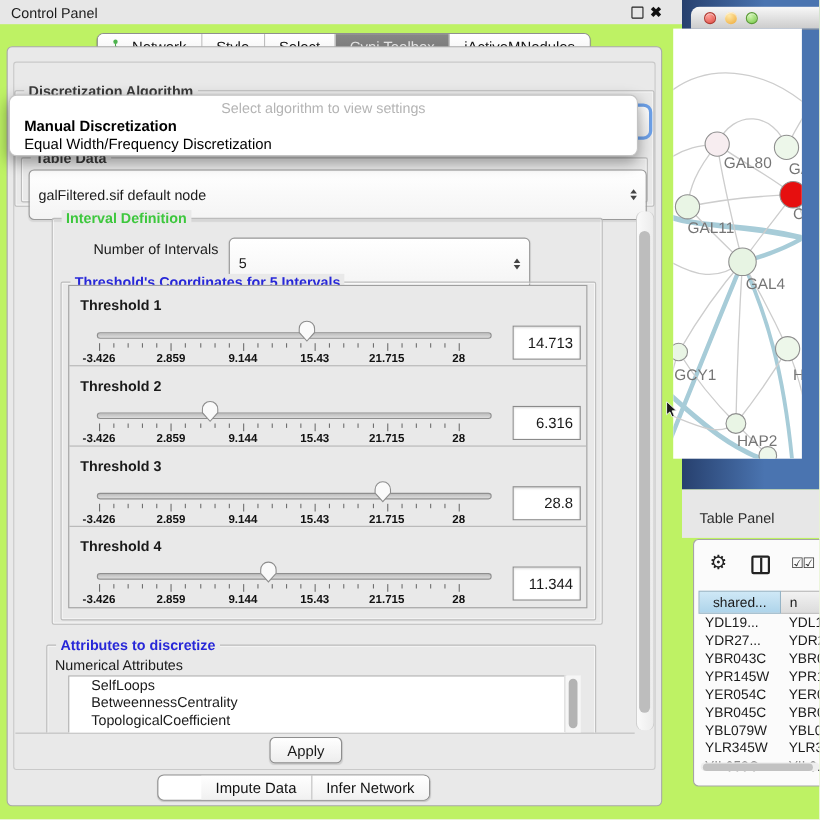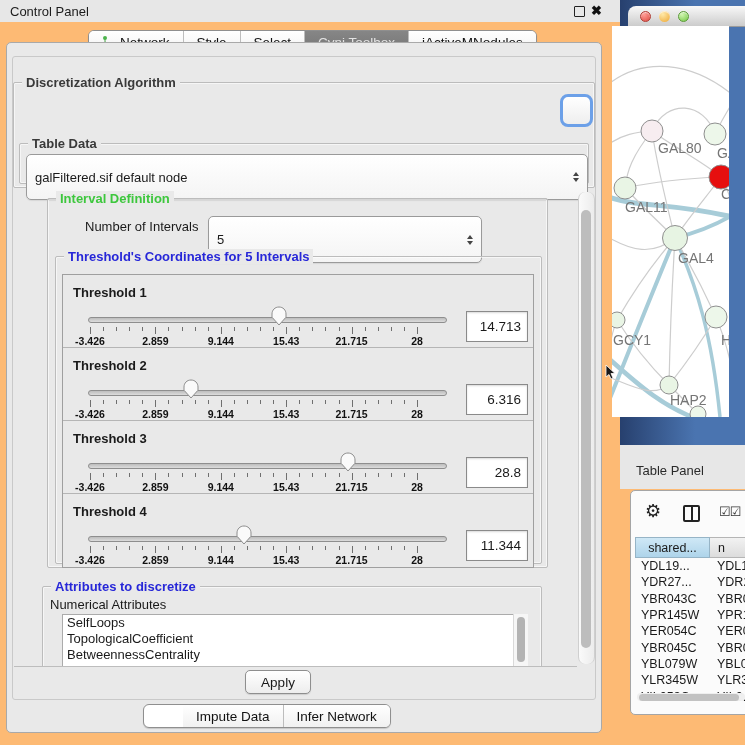--- a/index.html
+++ b/index.html
@@ -1,16 +1,16 @@
 <!DOCTYPE html>
 <html><head>
 <meta charset="utf-8">
 <style>
   html,body{margin:0;padding:0;}
-  #app{position:relative;width:745px;height:745px;background:#fdba74;overflow:hidden;
+  #app{position:relative;width:745px;height:745px;background:#bef264;overflow:hidden;
        font-family:"Liberation Sans",sans-serif;color:#1a1a1a;}
   .abs{position:absolute;}
   
   .titlebar{left:0;top:0;width:620px;height:22px;background:#e7e7e7;}
   .titlebar .ttl{left:10px;top:4px;font-size:13px;color:#1c1c1c;}
   .win-ic{top:5px;font-size:12px;color:#111;cursor:default;}
   .float-ic{left:574px;top:6px;width:9px;height:9px;border:1.5px solid #222;border-radius:1px;}
   .close-ic{left:591px;top:3px;font-size:13px;font-weight:bold;}
   
   .seg-ctl{display:flex;border:1px solid #8f8f8f;border-radius:6px;overflow:hidden;
@@ -61,21 +61,21 @@
   .tick{position:absolute;width:1px;background:#6f6f6f;top:52px;}
   .tick.minor{height:4px;}
   .tick.major{height:7px;}
   .tick-lbl{position:absolute;top:60px;width:50px;text-align:center;font-size:10.5px;font-weight:bold;color:#111;}
   .thumb{position:absolute;top:31px;width:16px;height:20px;}
   .val-box{position:absolute;right:5px;top:36px;width:54px;height:29px;background:#fff;
            border:1px solid #8a8a8a;font-size:13.5px;display:flex;align-items:center;
            justify-content:flex-end;padding-right:6px;box-shadow:inset 0 1px 2px rgba(0,0,0,.15);}
   
   .attr-list{background:#fff;border:1px solid #ababab;}
-  .attr-item{font-size:13px;line-height:16px;padding-left:4px;white-space:nowrap;}
+  .attr-item{font-size:13px;line-height:16px;padding-left:20px;white-space:nowrap;}
   .lsb-track{background:#f6f6f6;border-left:1px solid #d9d9d9;}
   .lsb-thumb{position:absolute;left:3px;width:8px;border-radius:5px;background:#b3b3b3;}
   
   .apply-btn{left:245px;top:670px;width:64px;height:22px;border:1px solid #8e8e8e;border-radius:5px;
              background:linear-gradient(#ffffff,#ededed);font-size:13.5px;display:flex;
              align-items:center;justify-content:center;box-shadow:0 1px 1px rgba(0,0,0,.12);}
   
   .net-frame{left:620px;top:0;width:125px;height:445px;background:linear-gradient(90deg,#27406e,#4a74b0 60%);}
   .net-titlebar{left:628px;top:6px;width:117px;height:20px;border-radius:8px 0 0 0;
                 background:linear-gradient(#f8f8f8,#cccccc);border-bottom:1px solid #9a9a9a;}
@@ -156,40 +156,45 @@
       <span>galFiltered.sif default node</span>
       <span class="spin">
           <i class="up"></i>
           <i class="dn"></i>
         </span>
     </div>
   </div>
 
   <div class="abs focus-ring"></div>
 
+  <div class="abs popup">
+    <div class="hint">Select algorithm to view settings</div>
+    <div class="opt1">Manual Discretization</div>
+    <div class="opt2">Equal Width/Frequency Discretization</div>
+  </div>
 
   <div class="abs viewport">
 
     <div class="group" style="position:absolute;left:33px;top:8px;width:499px;height:368px;">
       <span class="gtitle green">Interval Definition</span>
     </div>
 
     <span class="abs bold lbl13" style="left:71px;top:29px;">Number of Intervals</span>
     <div class="combo" style="position:absolute;left:194px;top:26px;width:256px;height:21px;">
       <span>5</span>
       <span class="spin">
           <i class="up"></i>
           <i class="dn"></i>
         </span>
     </div>
 
     <div class="group" style="position:absolute;left:41px;top:66px;width:485px;height:306px;">
       <span class="gtitle blue">Threshold's Coordinates for 5 Intervals</span>
     </div>
-    <div class="abs thr-container" style="left:48px;top:84px;width:470px;" id="thrList">
+    <div class="abs thr-container" style="left:48px;top:69px;width:470px;" id="thrList">
         <div class="thr-cell">
           <div class="thr-label">Threshold 1</div>
           <div class="track"></div>
           <div class="tick major" style="left: 27px;"></div>
           <div class="tick-lbl" style="left: 2px;">-3.426</div>
           <div class="tick minor" style="left: 40.08px;"></div>
           <div class="tick minor" style="left: 53.16px;"></div>
           <div class="tick minor" style="left: 66.24px;"></div>
           <div class="tick minor" style="left: 79.32px;"></div>
           <div class="tick major" style="left: 92.4px;"></div>
@@ -344,22 +349,22 @@
           <div class="val-box">11.344</div>
         </div>
       </div>
 
     <div class="group" style="position:absolute;left:28px;top:396px;width:498px;height:120px;">
       <span class="gtitle blue">Attributes to discretize</span>
     </div>
     <span class="abs bold lbl13" style="left:36px;top:407px;">Numerical Attributes</span>
     <div class="abs attr-list" style="left:48px;top:424px;width:451px;height:60px;" id="attrList">
         <div class="attr-item">SelfLoops</div>
+        <div class="attr-item">BetweennessCentrality</div>
         <div class="attr-item">TopologicalCoefficient</div>
-        <div class="attr-item">BetweennessCentrality</div>
       </div>
     <div class="abs lsb-track" style="left:499px;top:424px;width:14px;height:60px;">
       <i class="lsb-thumb" style="top:3px;height:45px;"></i>
     </div>
   </div>
 
   <div class="abs vsb-track">
     <div class="abs vsb-thumb"></div>
   </div>
 

